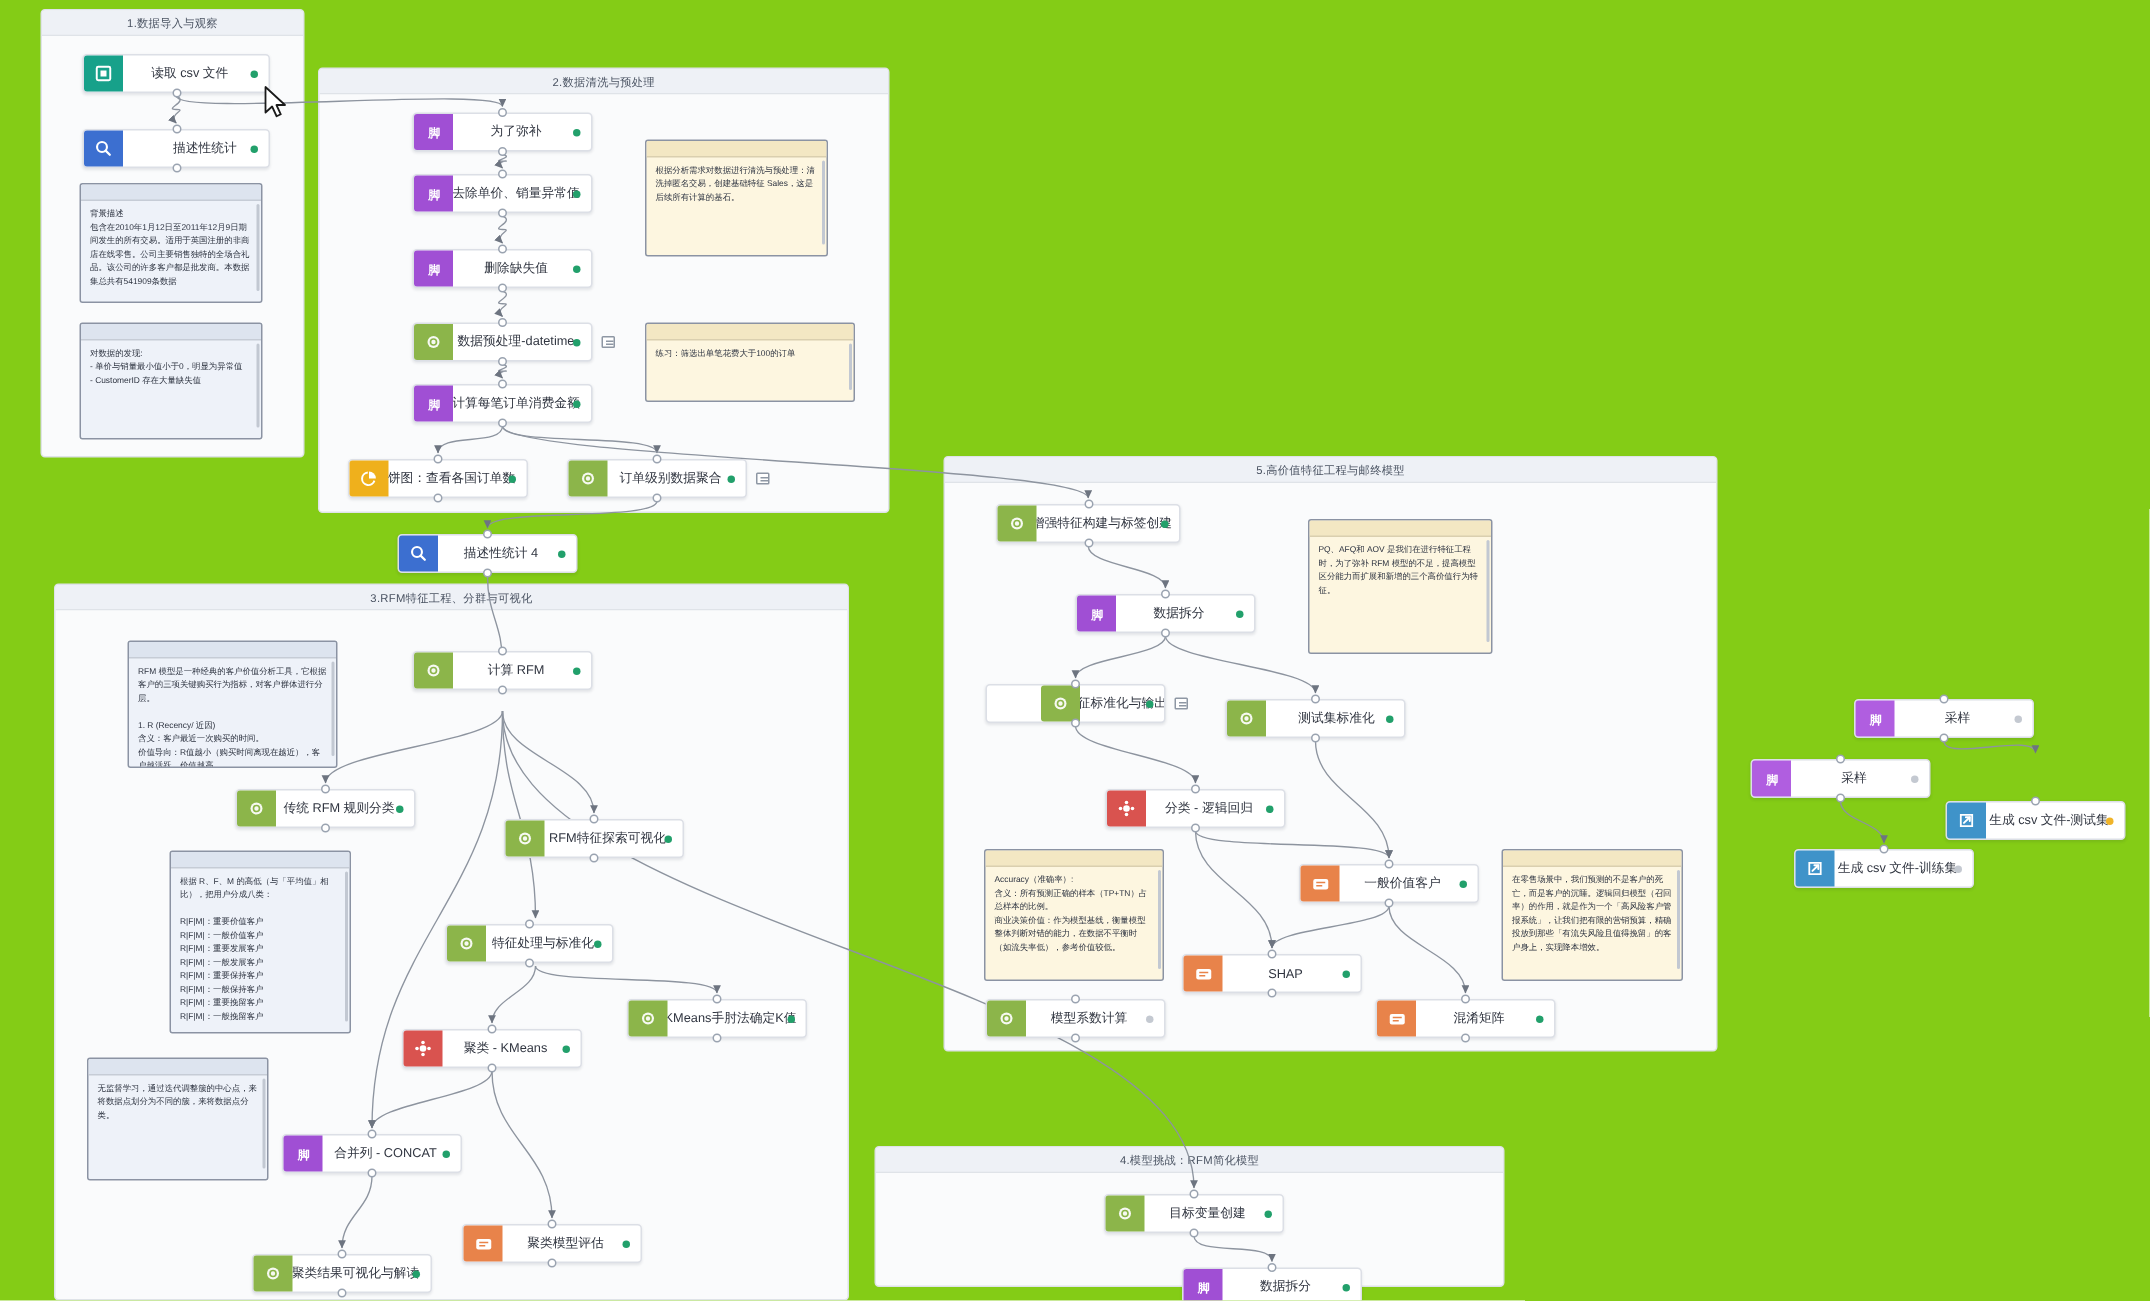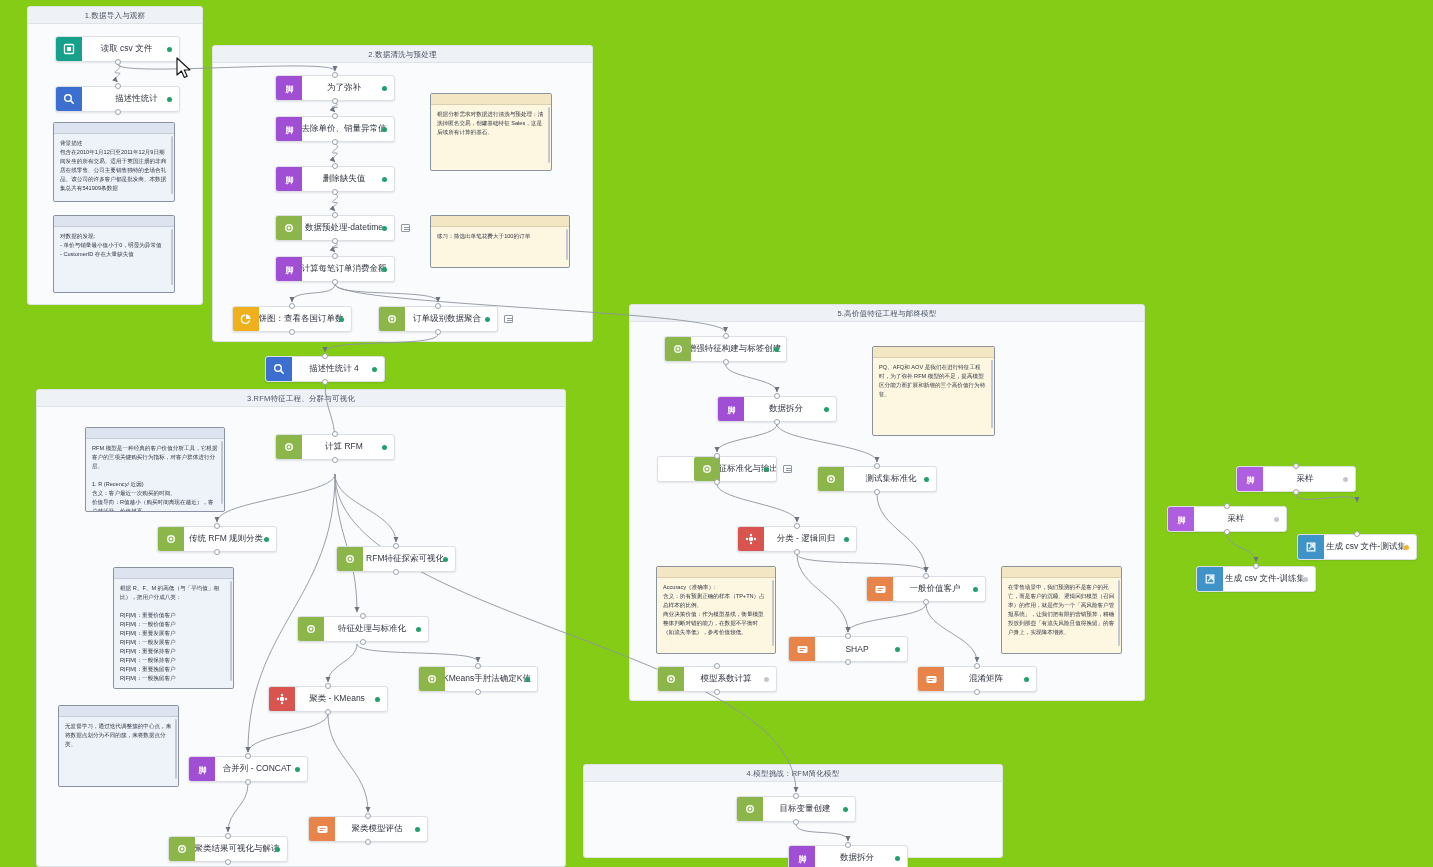--- a/index.html
+++ b/index.html
@@ -426,21 +426,21 @@
           <svg width="12" height="12" viewBox="0 0 12 12">
             <circle cx="6" cy="6" r="4" fill="#fff" opacity=".92"></circle>
             <circle cx="6" cy="6" r="2" fill="none" stroke="#8cb54a" stroke-width="1.1"></circle>
           </svg>
         </div>
         <div class="node-label">RFM特征探索可视化</div>
         <div class="node-status st-green"></div>
         <div class="port top"></div>
         <div class="port bottom"></div>
       </div>
-      <div class="node" style="left: 297px; top: 616px; width: 132px;">
+      <div class="node" style="left: 297px; top: 616px; width: 112px;">
         <div class="node-icon" style="background: rgb(140, 181, 74);">
           <svg width="12" height="12" viewBox="0 0 12 12">
             <circle cx="6" cy="6" r="4" fill="#fff" opacity=".92"></circle>
             <circle cx="6" cy="6" r="2" fill="none" stroke="#8cb54a" stroke-width="1.1"></circle>
           </svg>
         </div>
         <div class="node-label">特征处理与标准化</div>
         <div class="node-status st-green"></div>
         <div class="port top"></div>
         <div class="port bottom"></div>

